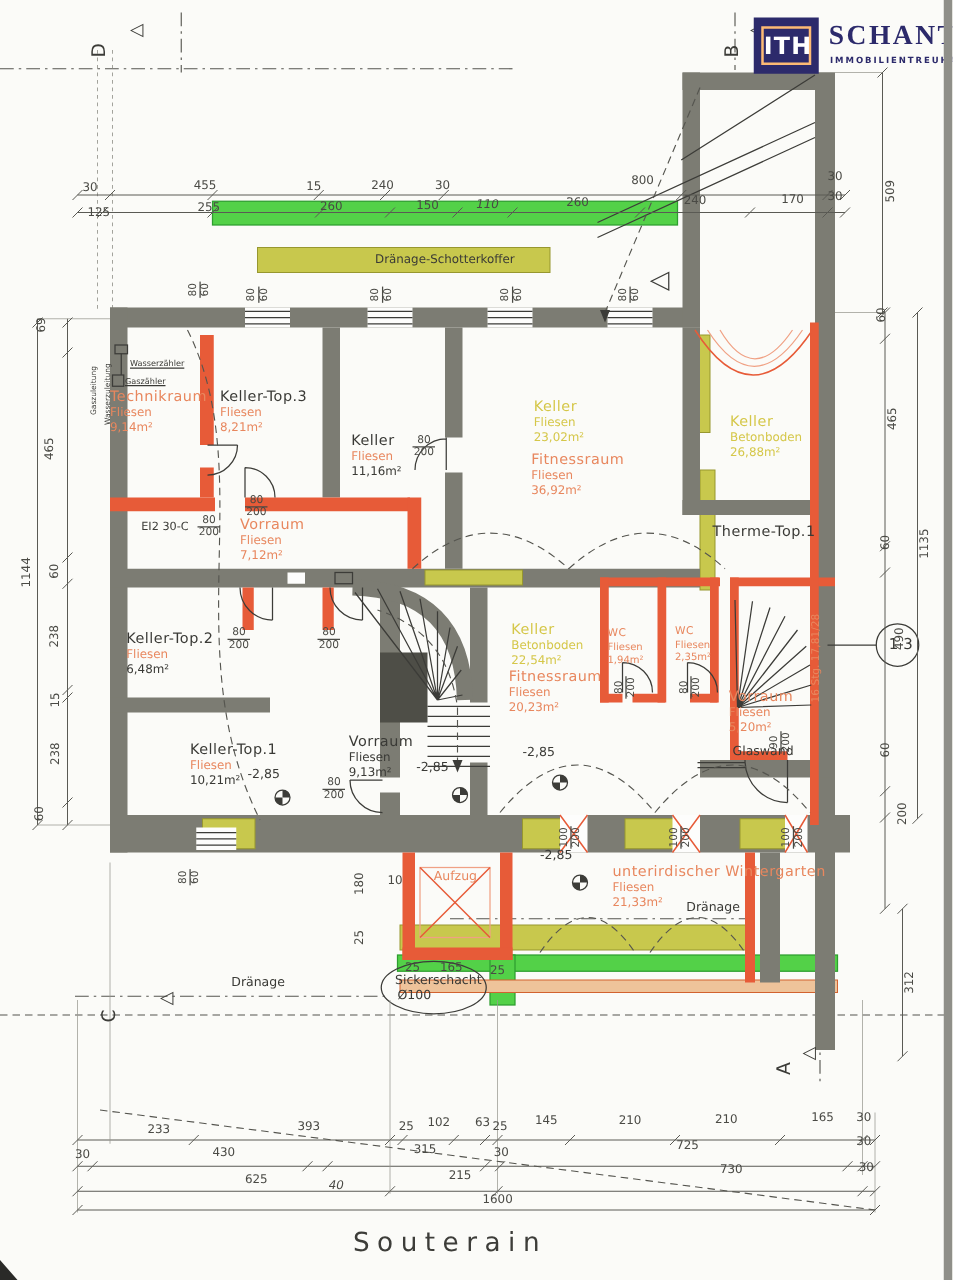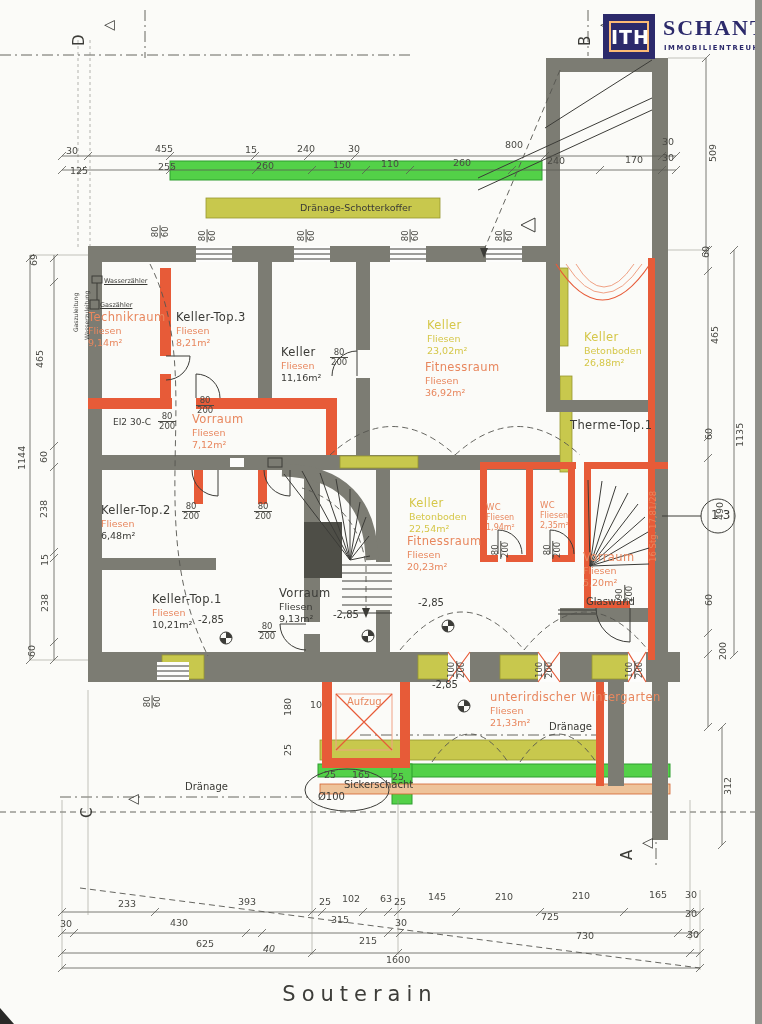--- a/index.html
+++ b/index.html
@@ -401,47 +401,47 @@
         <span class="ra c-blk">10,21m²</span>
       </div>
       <div class="room" style="left: 490px; top: 690px;">
         <span class="rn c-org">unterirdischer Wintergarten</span>
         <span class="rf c-org">Fliesen</span>
         <span class="ra c-org">21,33m²</span>
       </div>
       <div class="lbl c-blk" style="left: 300px; top: 203px; font-size: 9.5px;">Dränage-Schotterkoffer</div>
       <div class="lbl c-blk" style="left: 549px; top: 722px; font-size: 10px;">Dränage</div>
       <div class="lbl c-blk" style="left: 185px; top: 782px; font-size: 10px;">Dränage</div>
-      <div class="lbl c-blk" style="left: 316px; top: 780px; font-size: 10px; margin-left: 28px;">Sickerschacht</div>
+      <div class="lbl c-blk" style="left: 316px; top: 780px; font-size: 10px;">Sickerschacht</div>
       <div class="lbl c-blk" style="left: 318px; top: 792px; font-size: 10px;">Ø100</div>
       <div class="lbl c-blk" style="left: 586px; top: 597px; font-size: 10px;">Glaswand</div>
       <div class="lbl c-org" style="left: 347px; top: 697px; font-size: 10px;">Aufzug</div>
       <div class="lbl c-blk" style="left: 113px; top: 418px; font-size: 9px;">EI2 30-C</div>
-      <div class="lbl c-blk u" style="left: 104px; top: 278px; font-size: 6.5px; text-align: center;">Wasserzähler</div>
+      <div class="lbl c-blk u" style="left: 104px; top: 288px; font-size: 6.5px; text-align: center;">Wasserzähler</div>
       <div class="lbl c-blk u" style="left: 100px; top: 302px; font-size: 6.5px;">Gaszähler</div>
       <div class="lbl c-blk" style="left: 73px; top: 332px; font-size: 6px; transform-origin: 0px 0px; transform: rotate(-90deg);">Gaszuleitung</div>
       <div class="lbl c-blk" style="left: 84px; top: 340px; font-size: 6px; transform-origin: 0px 0px; transform: rotate(-90deg);">Wasserzuleitung</div>
       <div class="lbl c-org" style="left: 649px; top: 562px; font-size: 8.5px; transform-origin: 0px 0px; transform: rotate(-90deg);">16 Stg. 17,81/28</div>
       <div class="lbl c-blk" style="left: 711px; top: 509px; font-size: 12px; letter-spacing: 4px;">13</div>
       <div class="lbl c-blk" style="left: 333px; top: 610px;">-2,85</div>
       <div class="lbl c-blk" style="left: 418px; top: 598px;">-2,85</div>
       <div class="lbl c-blk" style="left: 198px; top: 615px;">-2,85</div>
       <div class="lbl c-blk" style="left: 432px; top: 680px;">-2,85</div>
       <div class="lbl c-dim" style="left: 66px; top: 146px; font-size: 9.5px;">30</div>
       <div class="lbl c-dim" style="left: 155px; top: 144px; font-size: 9.5px;">455</div>
       <div class="lbl c-dim" style="left: 245px; top: 145px; font-size: 9.5px;">15</div>
       <div class="lbl c-dim" style="left: 297px; top: 144px; font-size: 9.5px;">240</div>
       <div class="lbl c-dim" style="left: 348px; top: 144px; font-size: 9.5px;">30</div>
       <div class="lbl c-dim" style="left: 505px; top: 140px; font-size: 9.5px;">800</div>
       <div class="lbl c-dim" style="left: 662px; top: 137px; font-size: 9.5px;">30</div>
       <div class="lbl c-dim" style="left: 70px; top: 166px; font-size: 9.5px;">125</div>
       <div class="lbl c-dim" style="left: 158px; top: 162px; font-size: 9.5px;">255</div>
       <div class="lbl c-dim" style="left: 256px; top: 161px; font-size: 9.5px;">260</div>
       <div class="lbl c-dim" style="left: 333px; top: 160px; font-size: 9.5px;">150</div>
-      <div class="lbl c-dim" style="left: 381px; top: 159px; font-size: 9.5px;">110</div>
+      <div class="lbl c-dim" style="left: 381px; top: 159px; font-size: 9.5px; font-style: italic;">110</div>
       <div class="lbl c-dim" style="left: 453px; top: 158px; font-size: 9.5px;">260</div>
       <div class="lbl c-dim" style="left: 547px; top: 156px; font-size: 9.5px;">240</div>
       <div class="lbl c-dim" style="left: 625px; top: 155px; font-size: 9.5px;">170</div>
       <div class="lbl c-dim" style="left: 662px; top: 153px; font-size: 9.5px;">30</div>
       <div class="lbl c-dim" style="left: 708px; top: 162px; font-size: 9.5px; transform-origin: 0px 0px; transform: rotate(-90deg);">509</div>
       <div class="lbl c-dim" style="left: 701px; top: 258px; font-size: 9.5px; transform-origin: 0px 0px; transform: rotate(-90deg);">60</div>
       <div class="lbl c-dim" style="left: 710px; top: 344px; font-size: 9.5px; transform-origin: 0px 0px; transform: rotate(-90deg);">465</div>
       <div class="lbl c-dim" style="left: 704px; top: 440px; font-size: 9.5px; transform-origin: 0px 0px; transform: rotate(-90deg);">60</div>
       <div class="lbl c-dim" style="left: 735px; top: 447px; font-size: 9.5px; transform-origin: 0px 0px; transform: rotate(-90deg);">1135</div>
       <div class="lbl c-dim" style="left: 715px; top: 520px; font-size: 9.5px; transform-origin: 0px 0px; transform: rotate(-90deg);">490</div>

